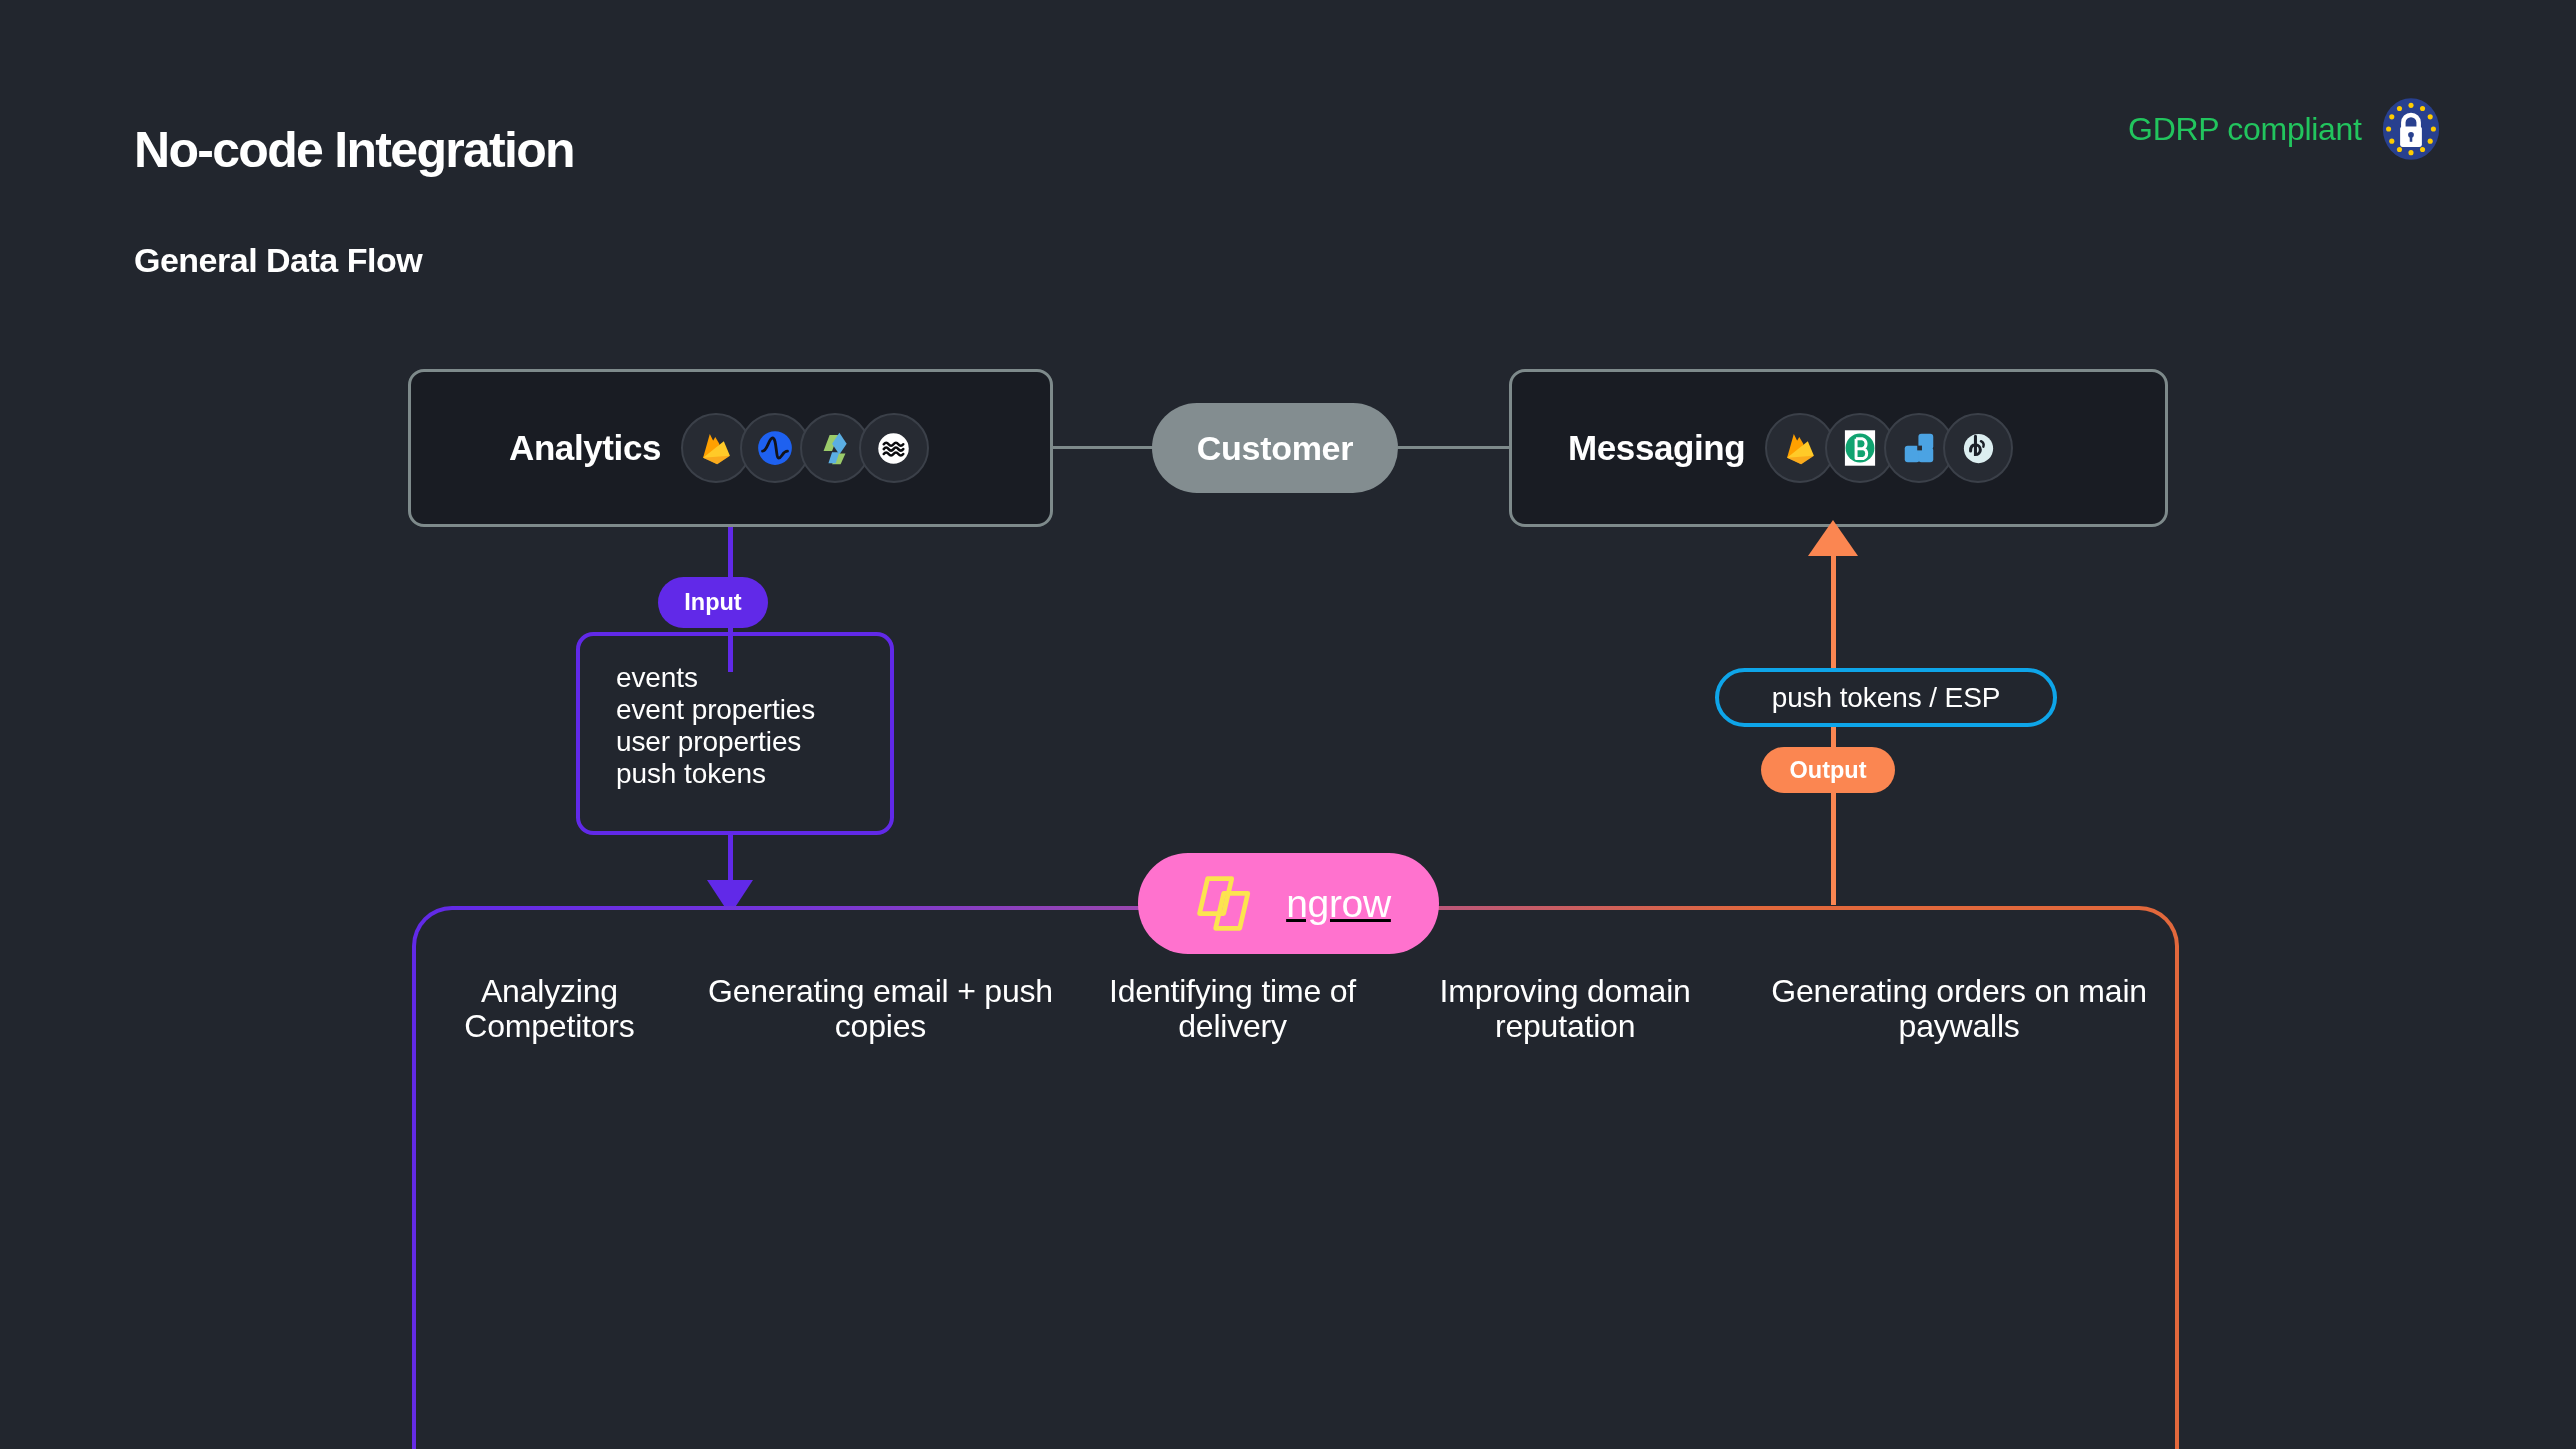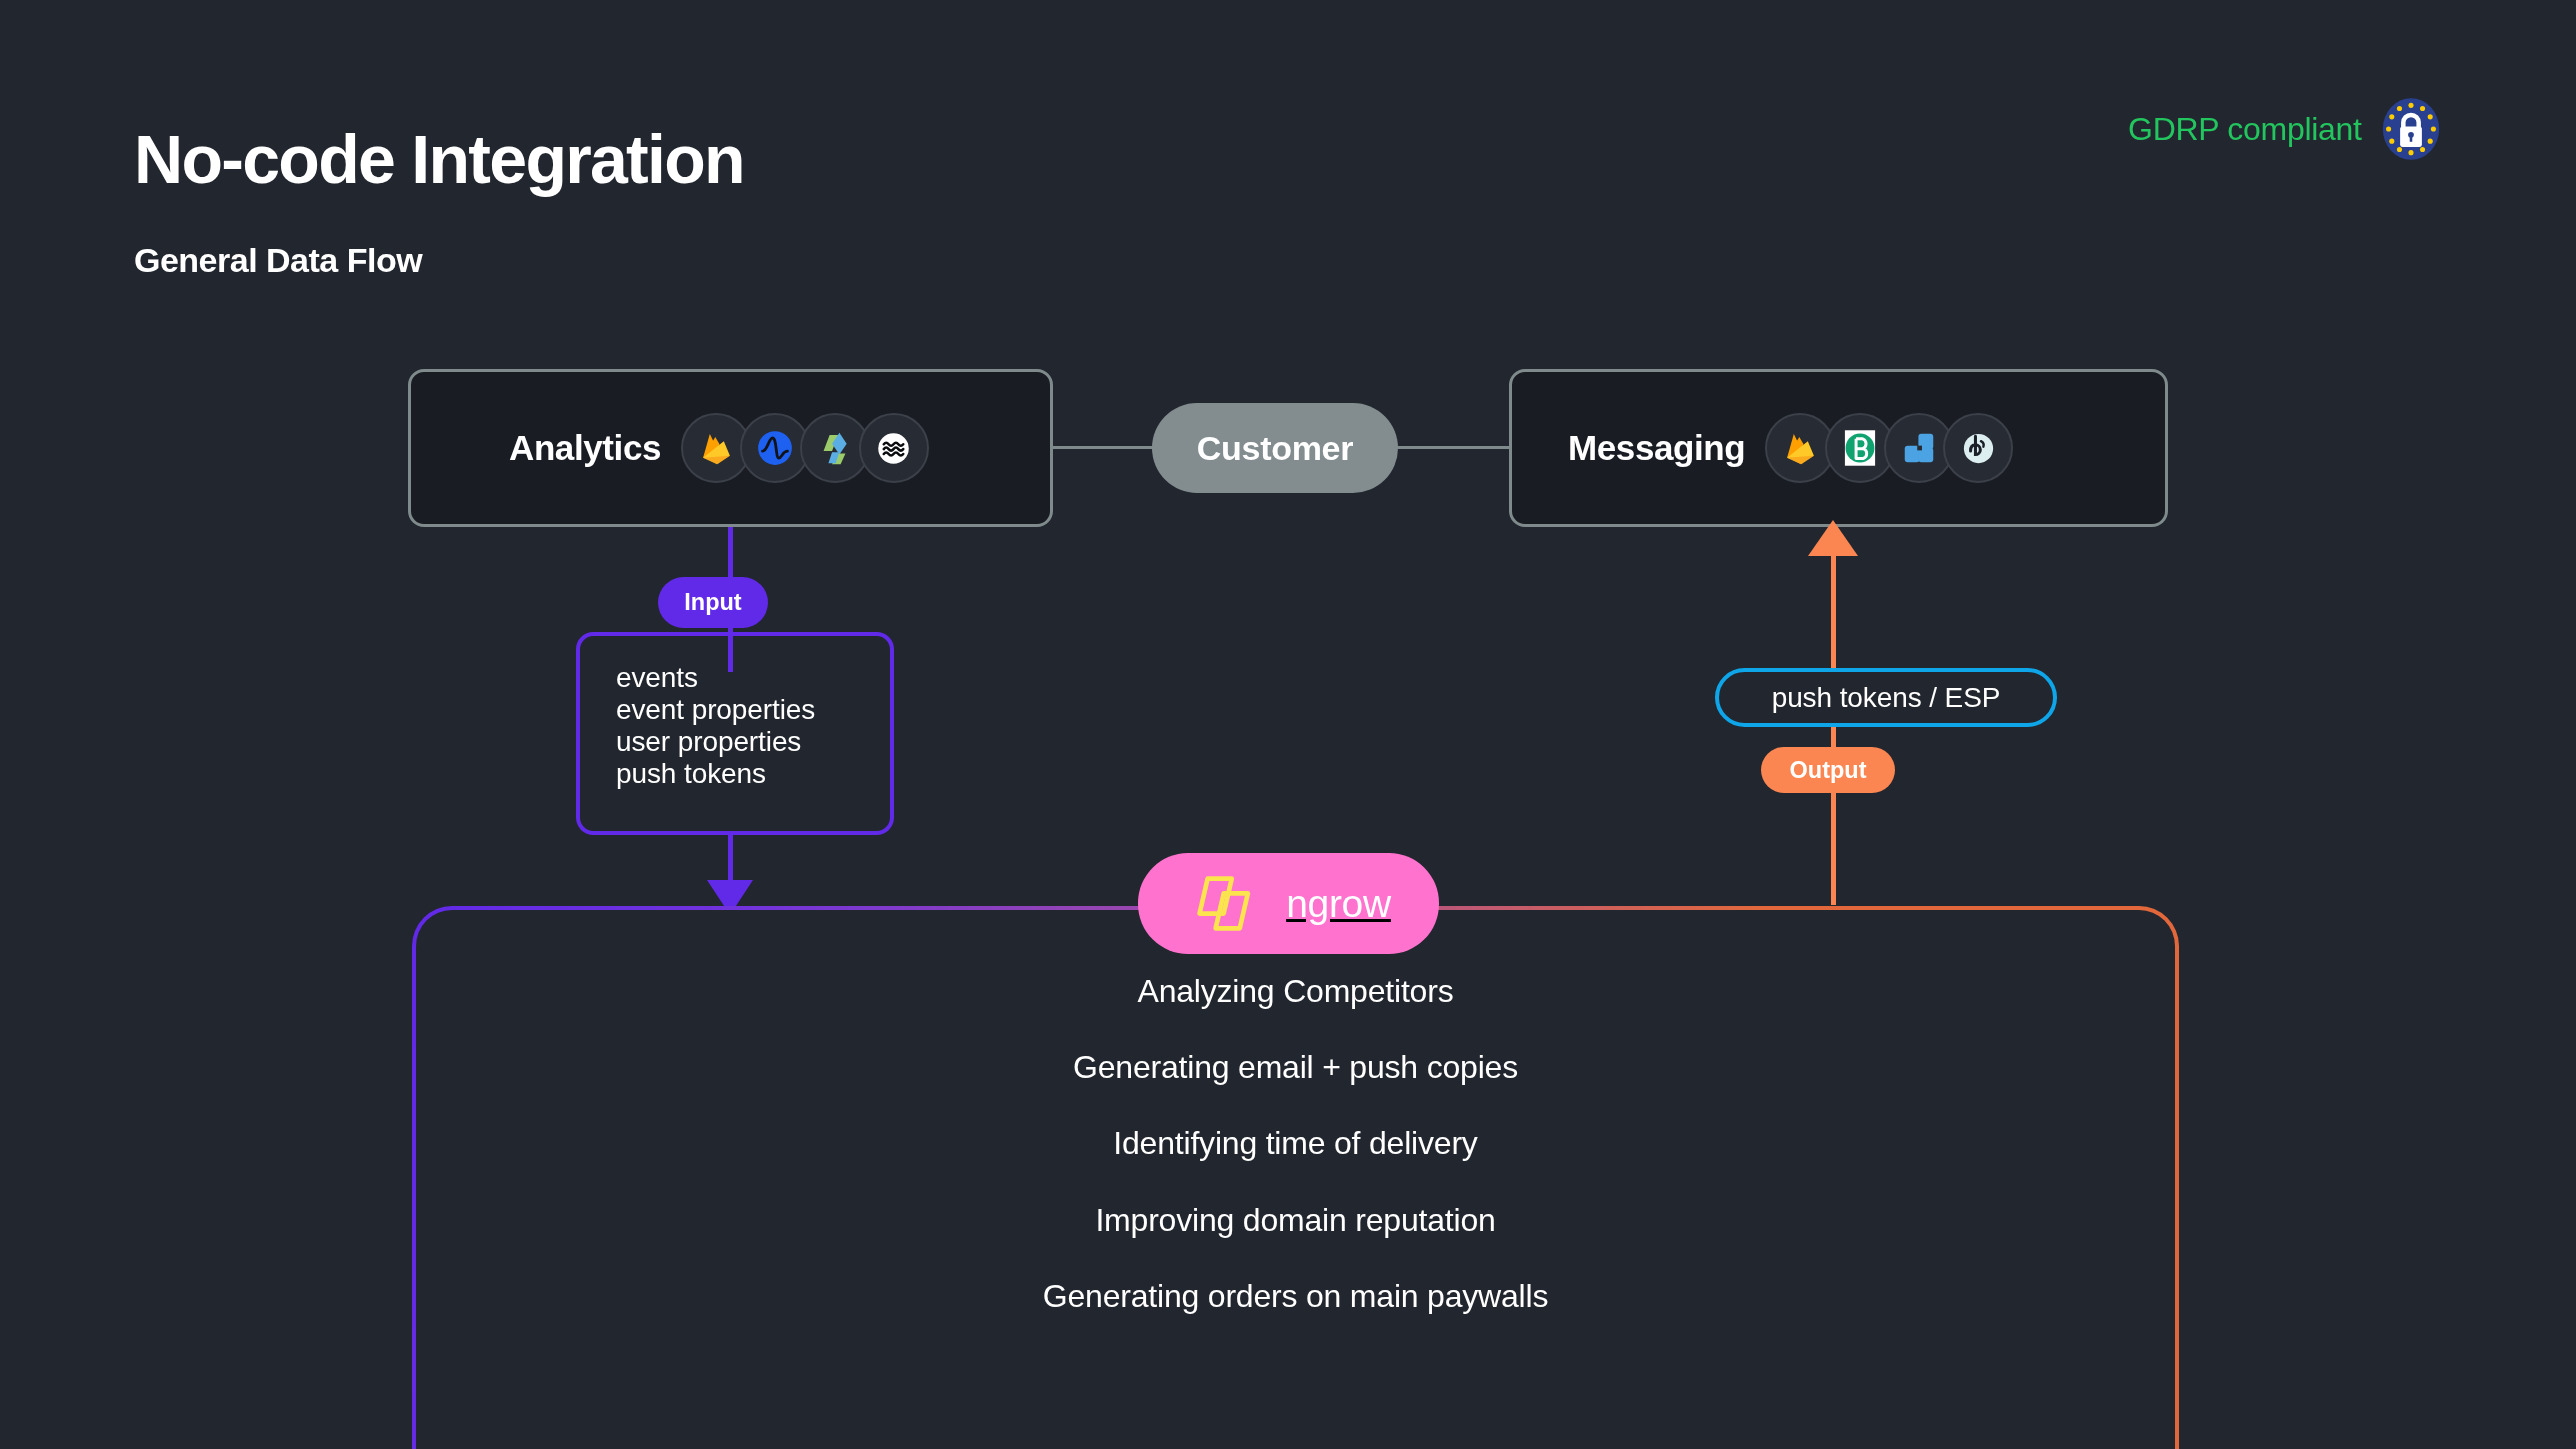--- a/index.html
+++ b/index.html
@@ -8,21 +8,21 @@
     background: #22262E;
     font-family: "Liberation Sans", sans-serif;
     position: relative;
     overflow: hidden;
   }
   .stage { position: absolute; inset: 0; }
 
   
   .page-title {
     position: absolute; left: 134px; top: 125px;
-    font-size: 68px; font-weight: 700; color: #FFFFFF;
+    font-size: 50px; font-weight: 700; color: #FFFFFF;
     letter-spacing: -1.7px; line-height: 1;
   }
   .page-subtitle {
     position: absolute; left: 134px; top: 243px;
     font-size: 34px; font-weight: 700; color: #FFFFFF;
     letter-spacing: -0.5px; line-height: 1;
   }
   .gdpr-wrap {
     position: absolute; right: 133px; top: 97px;
     display: flex; align-items: center; gap: 17.4px;
@@ -149,21 +149,21 @@
     background: #FF72CE;
     display: flex; align-items: center; justify-content: center; gap: 30px; text-decoration: underline;
   }
   #ngrow-logo { width: 70px; height: 63px; display: block; }
   #ngrow-name { font-size: 39px; color: #FFFFFF; letter-spacing: -0.3px; }
 
   
   #feature-list {
     position: absolute; left: 412px; top: 974px;
     width: 1767px;
-    display: flex; flex-direction: column; align-items: center;
+    display: flex; align-items: center;
   }
   #feature-list .feature {
     font-size: 32px; color: #FFFFFF; letter-spacing: -0.2px;
     margin-bottom: 41px; text-align: center; line-height: 1.1;
   }
 </style>
 </head>
 <body>
 
 <div class="stage">

